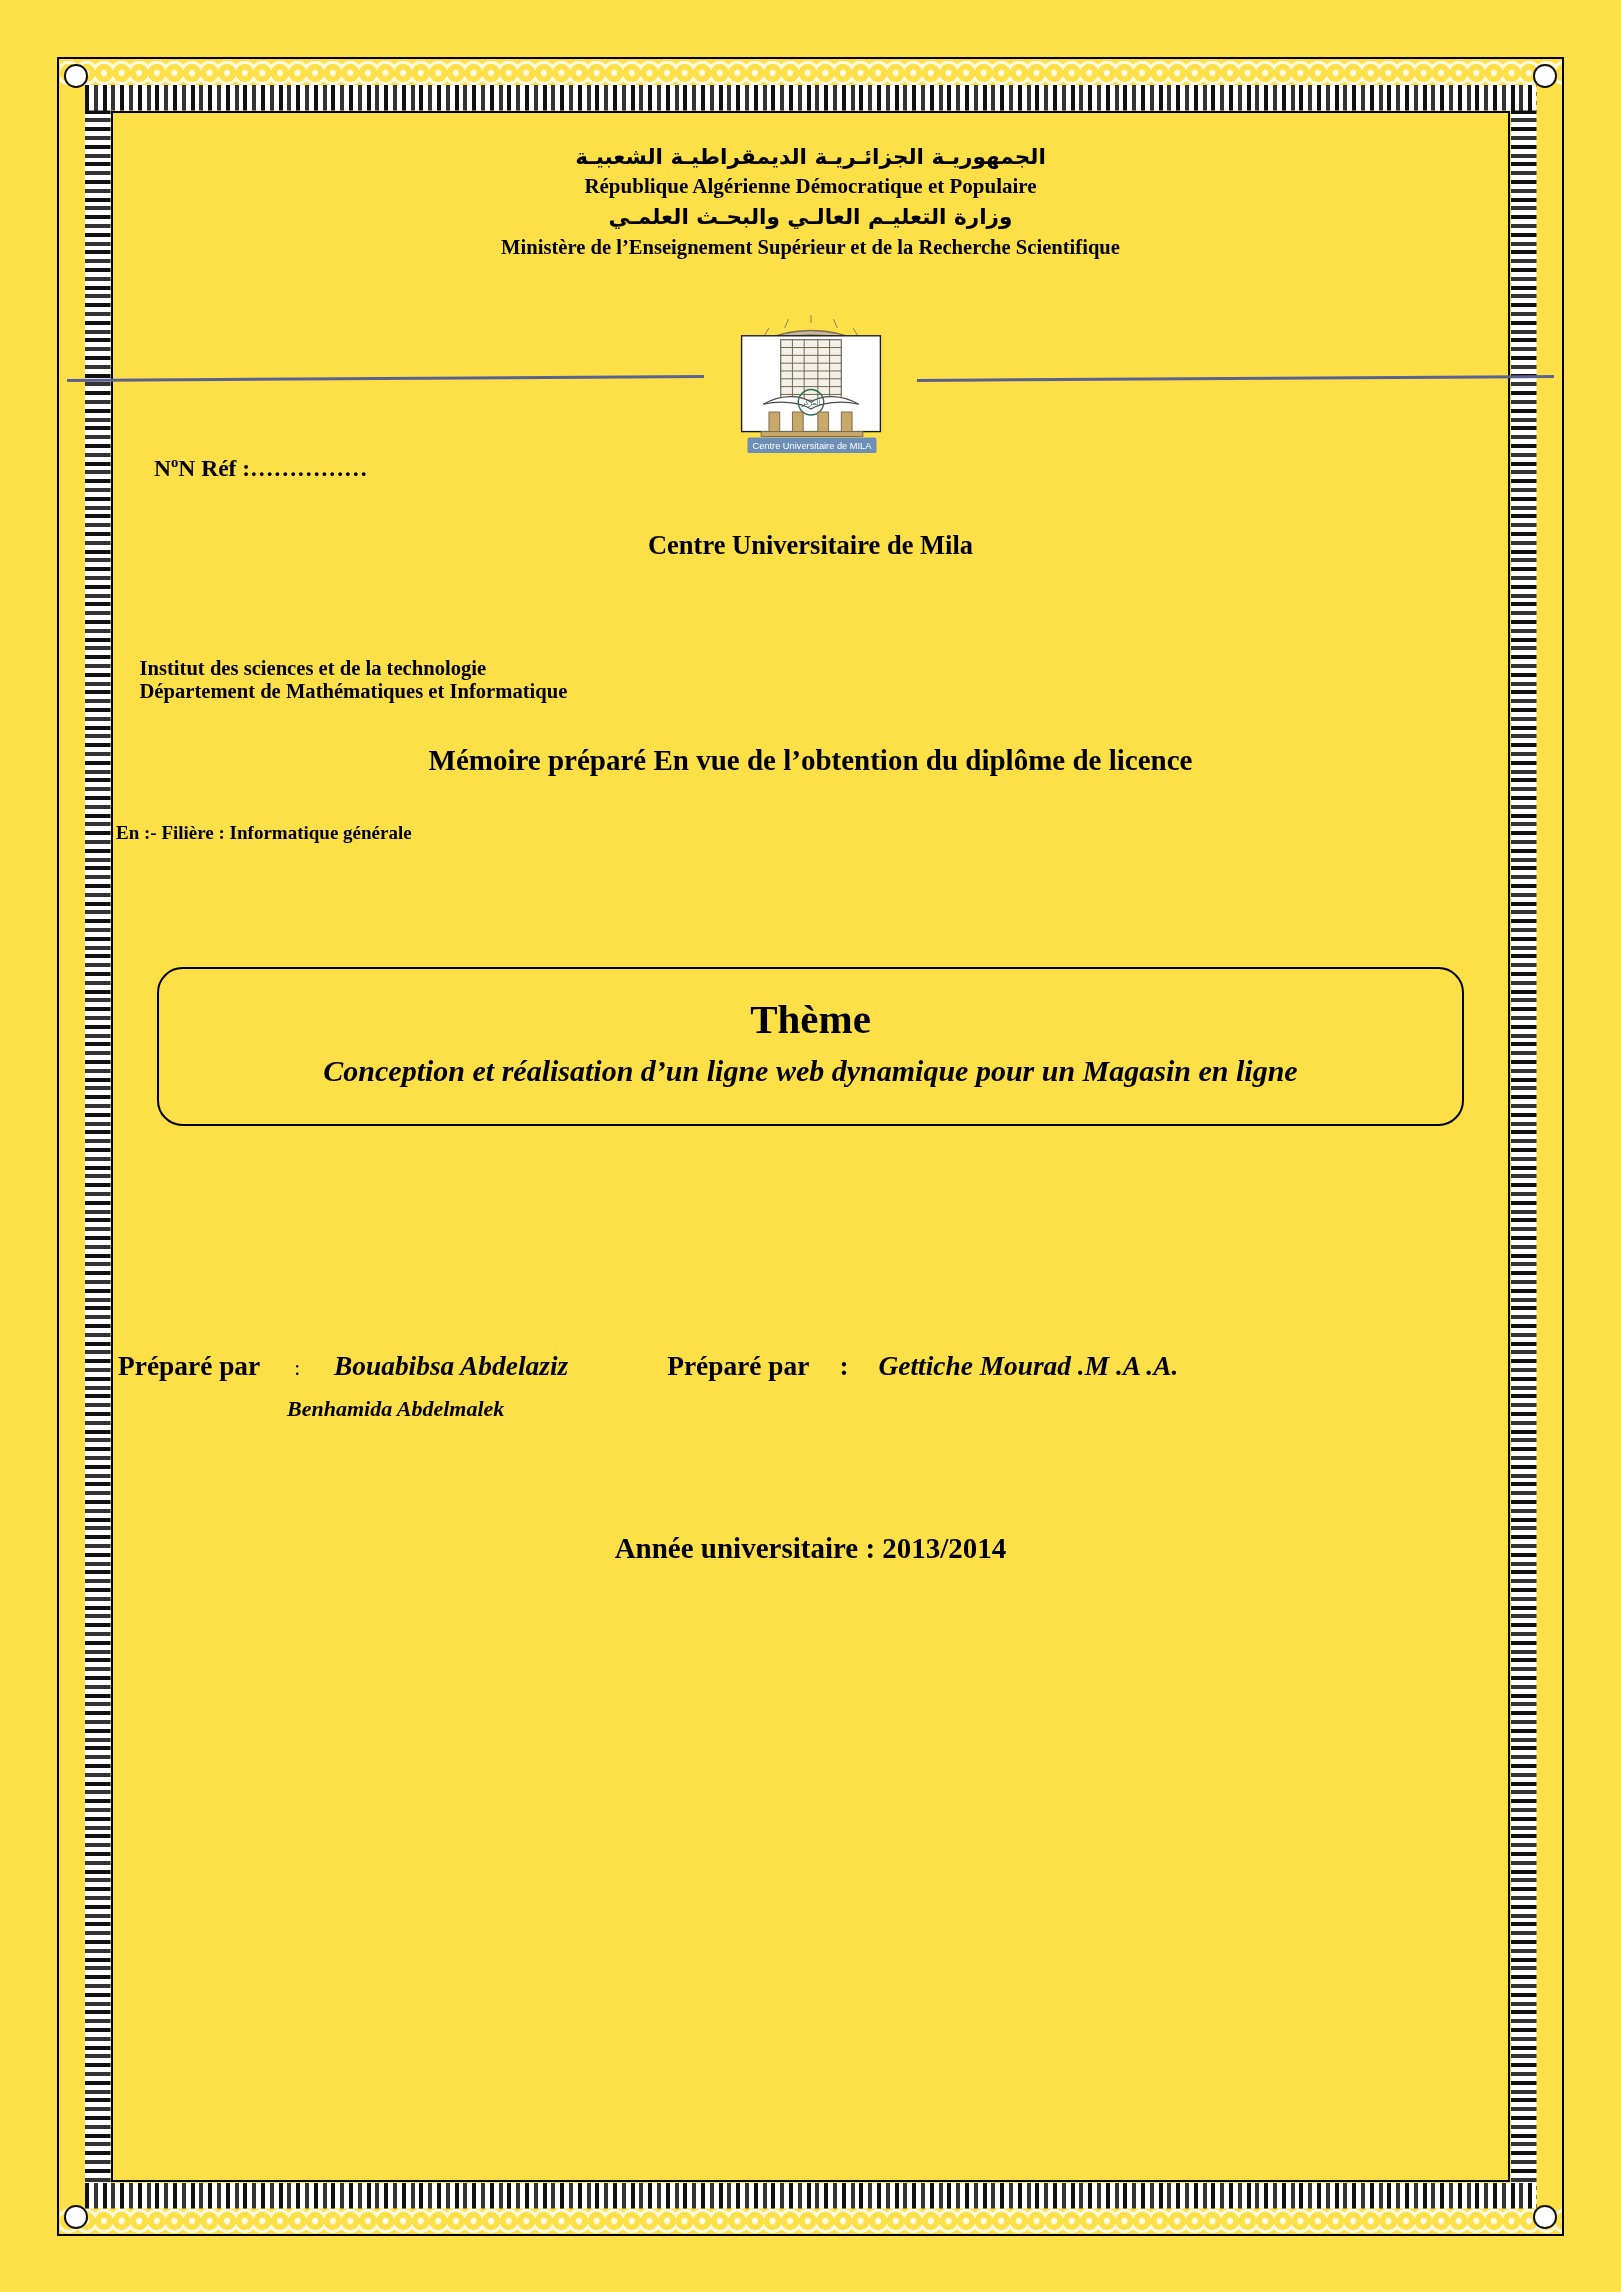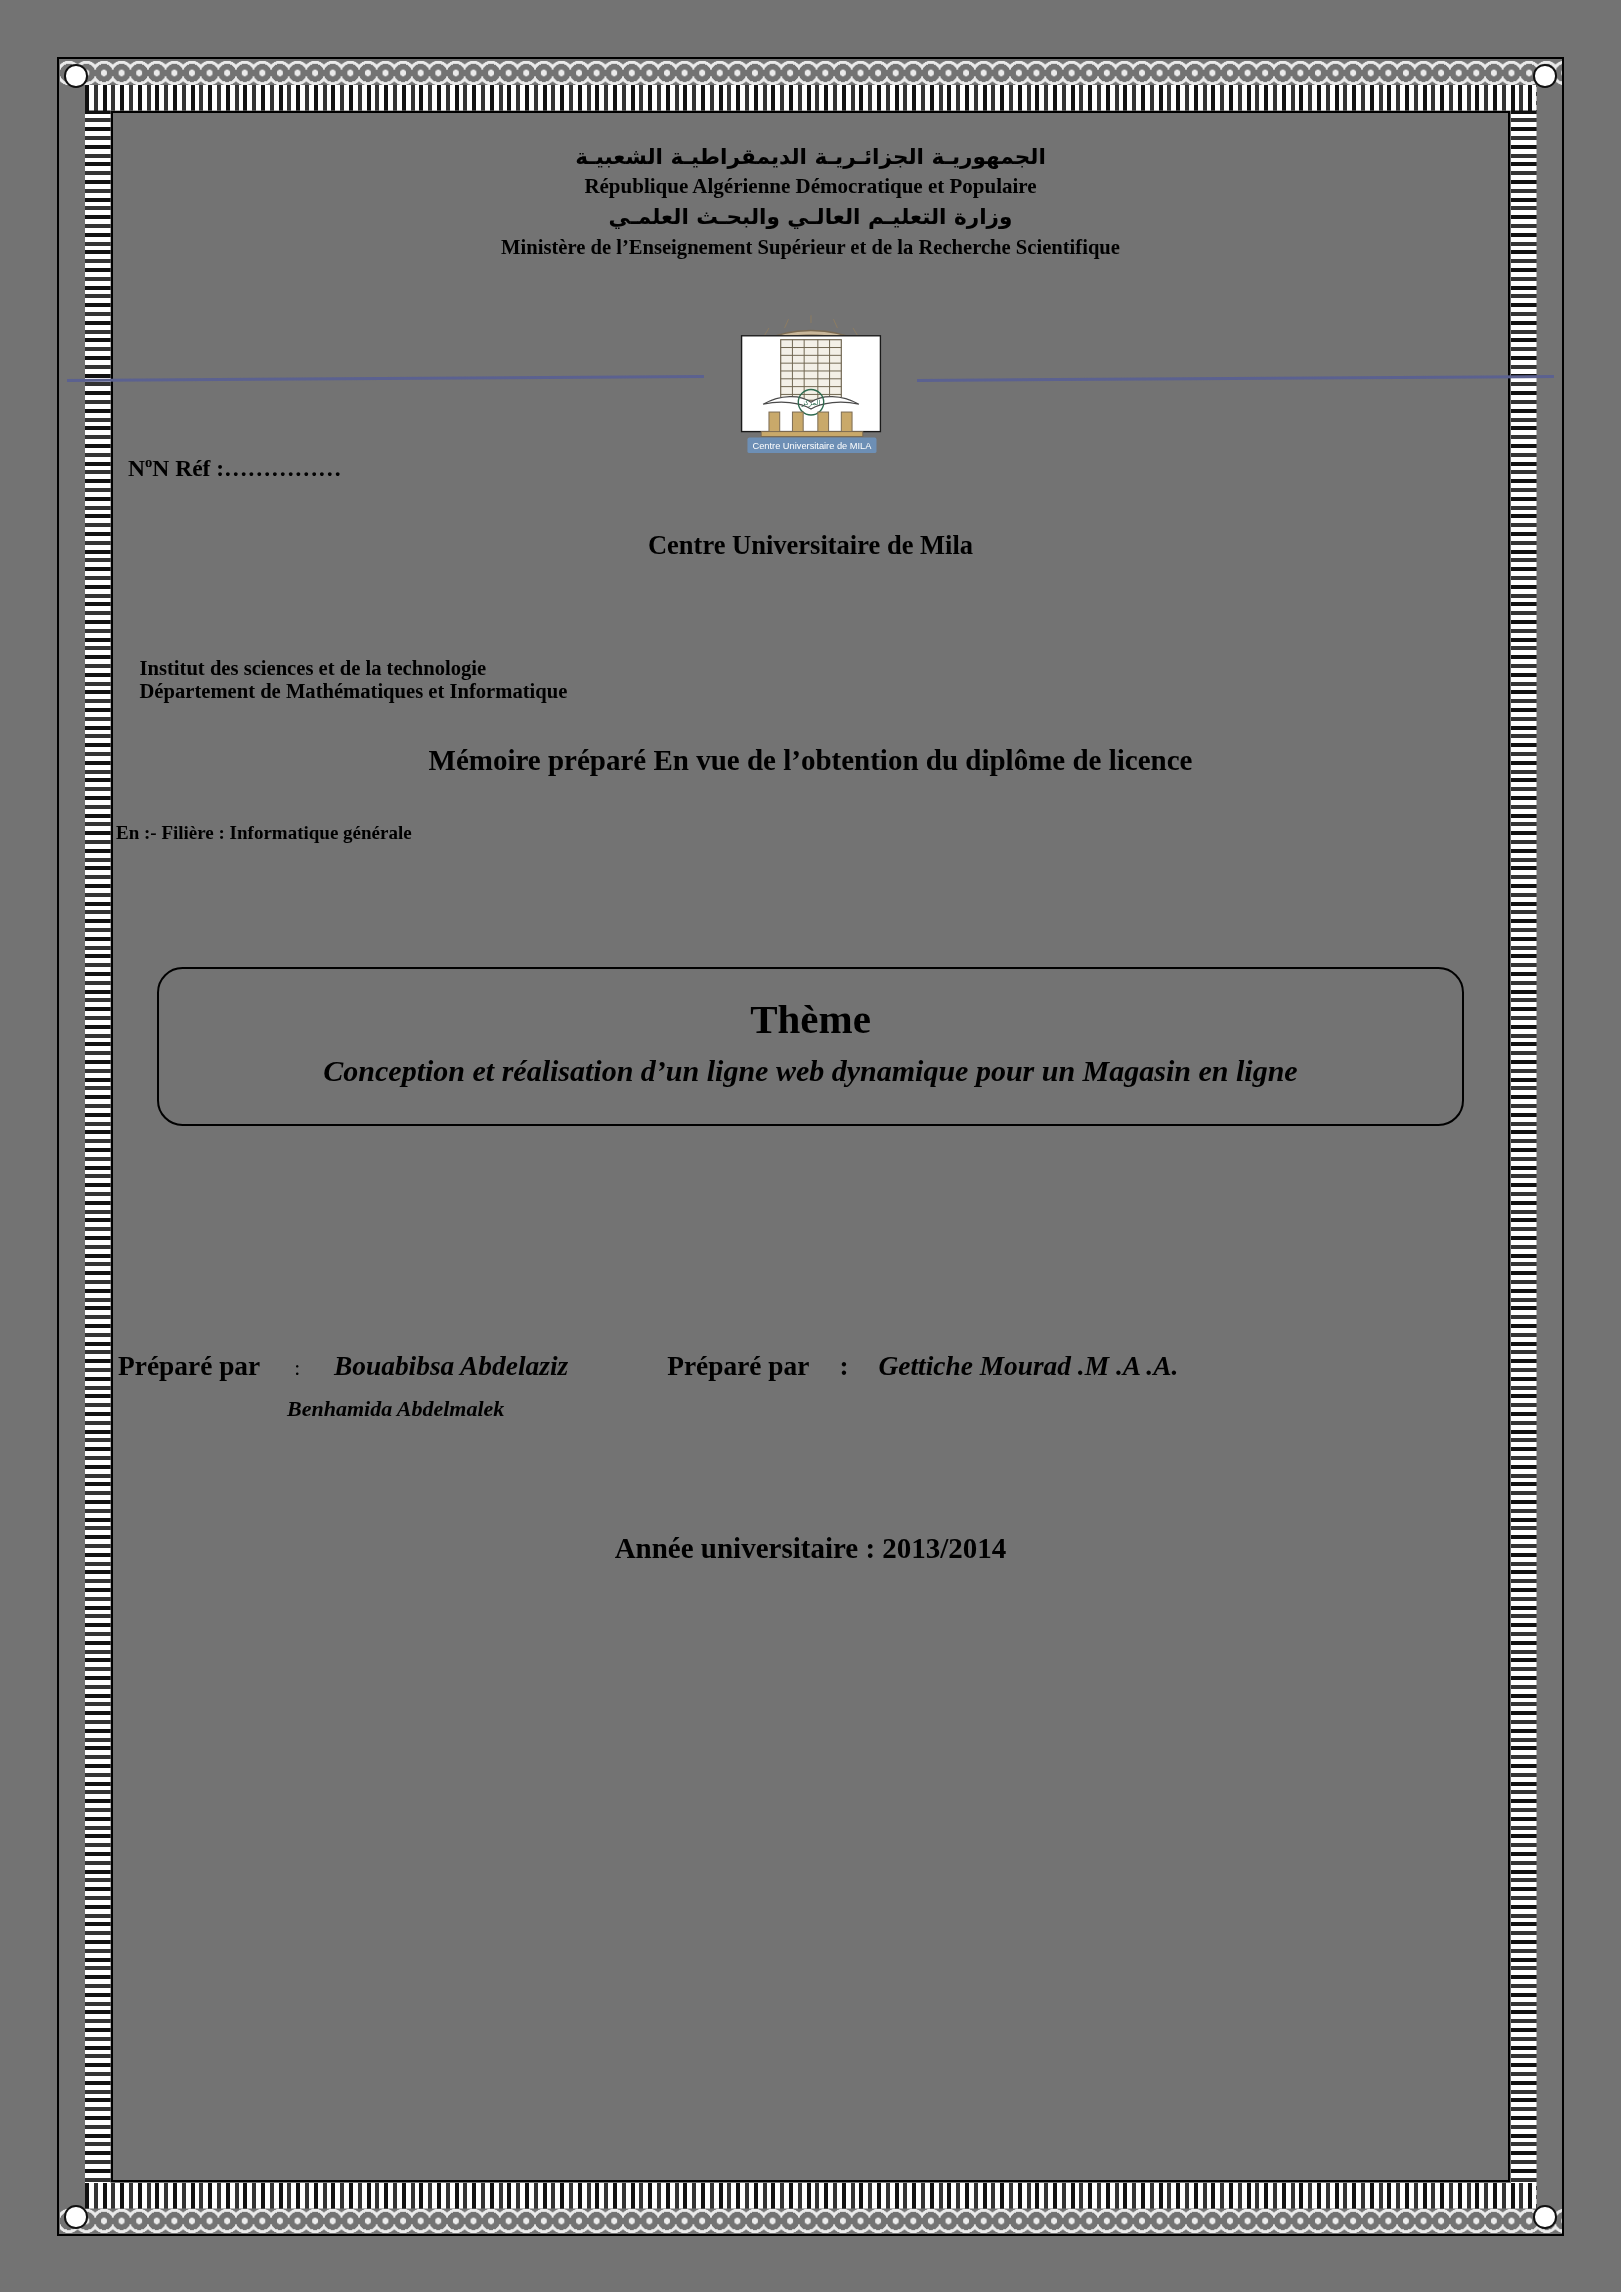--- a/index.html
+++ b/index.html
@@ -4,21 +4,21 @@
 <style>
   html, body {
     margin: 0;
     padding: 0;
     background: #ffffff;
   }
   .page {
     position: relative;
     width: 1621px;
     height: 2293px;
-    background: #737373;
+    background: #fde047;
     font-family: "Liberation Serif", serif;
     color: #000000;
     overflow: hidden;
     box-sizing: border-box;
   }
 
   
   .frame-outer {
     position: absolute;
     left: 57px;
@@ -142,21 +142,21 @@
     position: absolute;
     left: 50%;
     top: 0;
     transform: translateX(-50%);
     width: 218px;
     height: 174px;
   }
 
   .ref {
     position: absolute;
-    left: 12px;
+    left: 38px;
     top: 338px;
     font-weight: bold;
     font-size: 23.5px;
     font-family: "Liberation Serif", serif;
   }
   .ref sup { font-size: 14.7px; }
 
   .univ {
     text-align: center;
     margin-top: 73px;

